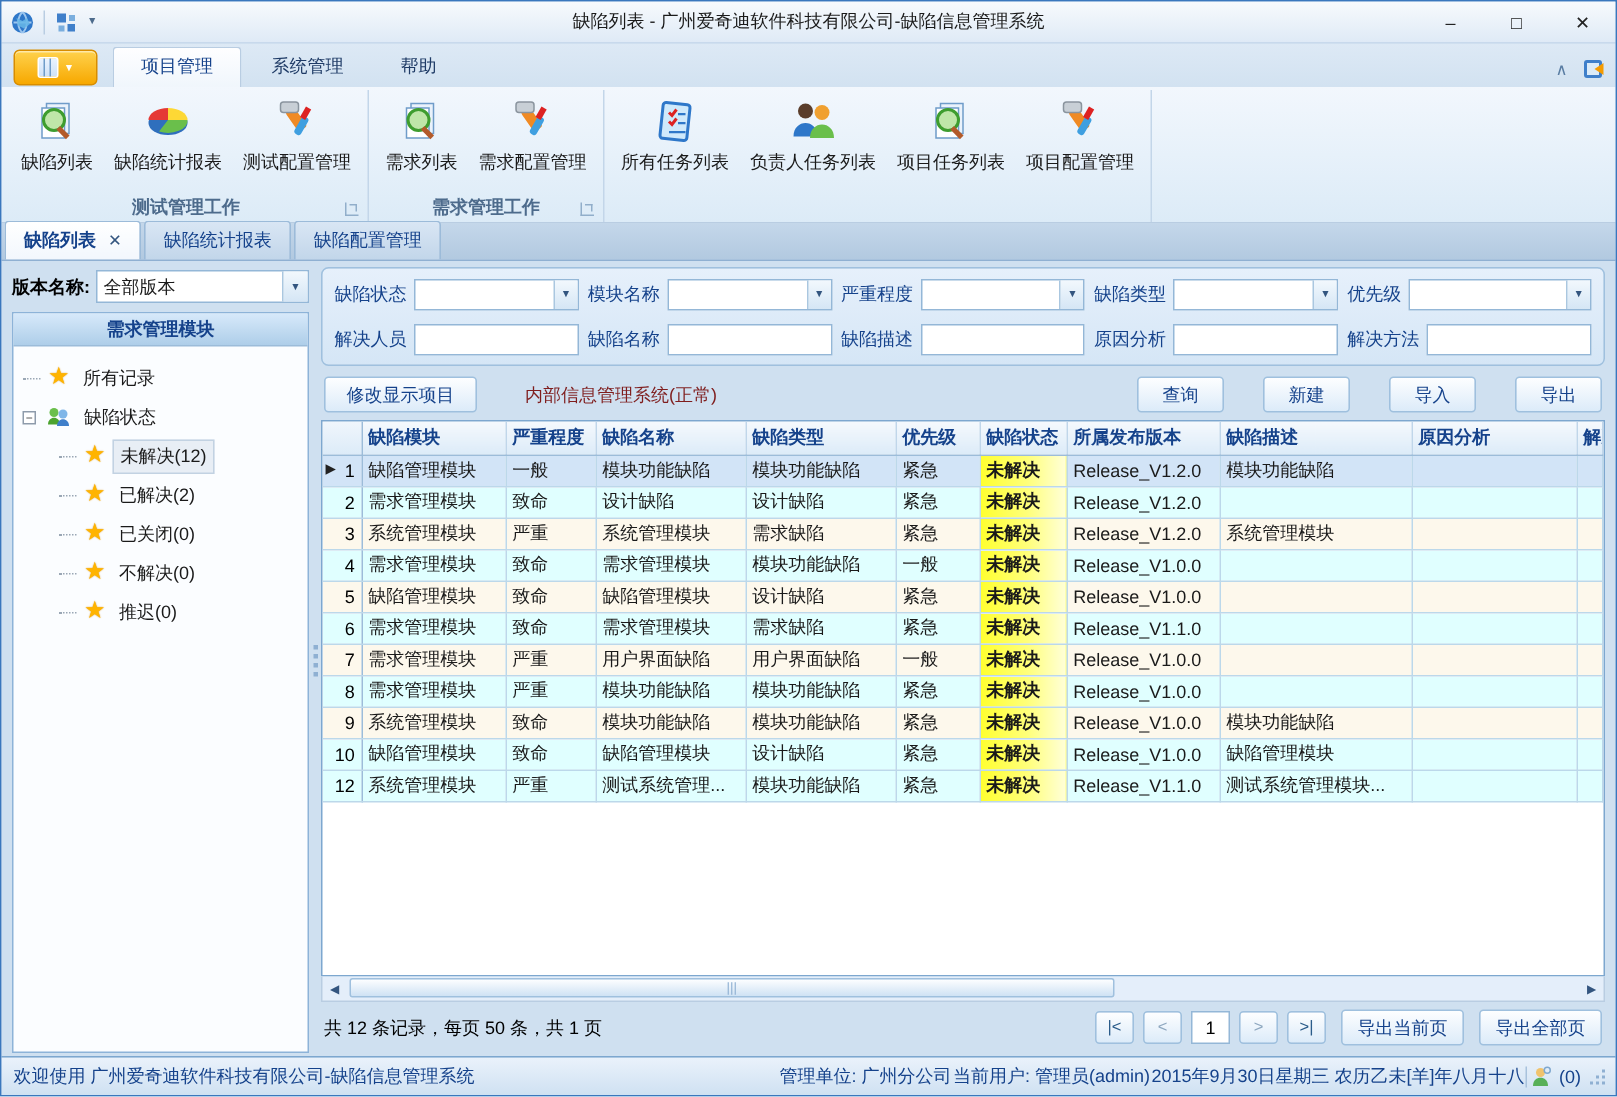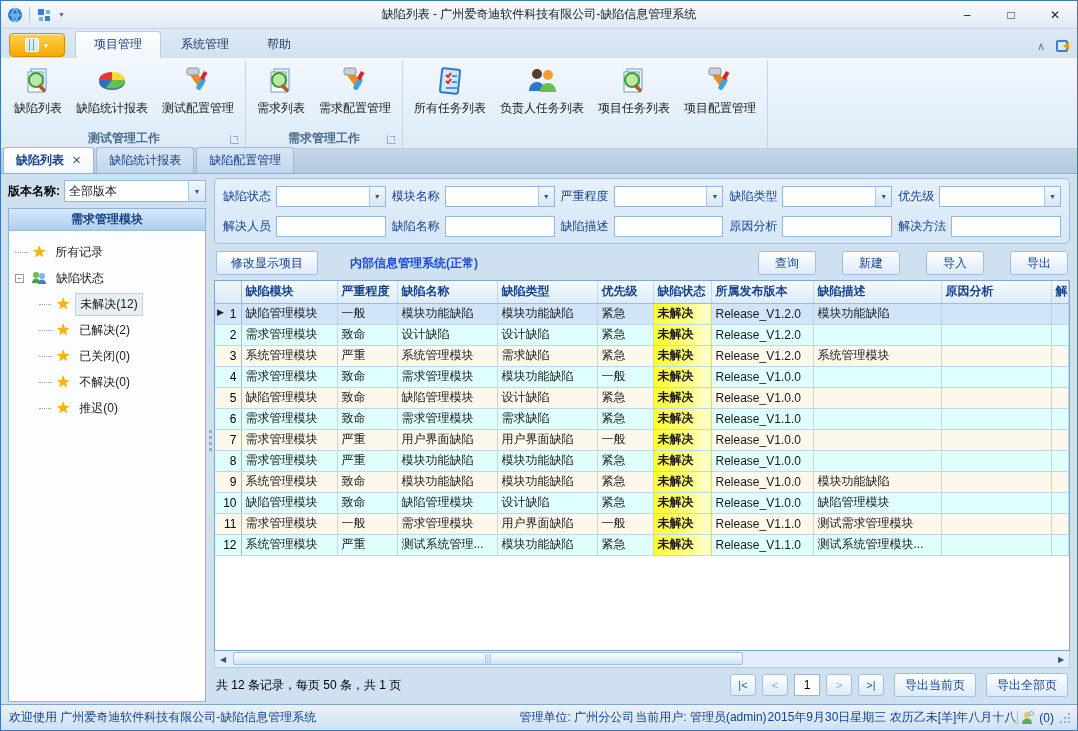--- a/index.html
+++ b/index.html
@@ -71,21 +71,21 @@
   .frow { display:flex; align-items:center; gap:6px; }
   .ffield { flex:1; display:flex; align-items:center; gap:5px; min-width:0; }
   .ffield .flabel { color:#15428b; white-space:nowrap; }
   .ffield .fcombo,.ffield .ftext { flex:1; height:21px; background:#fff; border:1px solid #94b7d7; display:flex; align-items:center; min-width:0; }
   .ffield .fcombo .btn { margin-left:auto; width:16px; height:100%; background:linear-gradient(#f2f8fd,#d5e6f5); border-left:1px solid #aac7e0; display:flex; align-items:center; justify-content:center; font-size:7px; color:#33557f; }
   .ffield input { width:100%; height:100%; border:none; outline:none; font:inherit; padding:0 3px; background:transparent; }
 
   
   .actionrow { height:30px; flex:0 0 30px; display:flex; align-items:center; gap:26px; padding:0 2px 4px 2px; }
   .btn-std { height:24px; padding:0 14px; border:1px solid #9fc0de; border-radius:3px; background:linear-gradient(#fdfeff,#dcebf9); color:#15428b; display:flex; align-items:center; justify-content:center; white-space:nowrap; }
-  .proj-title { font-weight:bold; color:#1d4ed8; margin-left:6px; }
+  .proj-title { font-weight:normal; color:#7f1d1d; margin-left:6px; }
   .actionrow .spacer { flex:1; }
   .actionrow .btn-std { min-width:58px; }
 
   
   .gridwrap { flex:1; border:1px solid #7da7cf; background:#fff; overflow:hidden; min-height:0; }
   table.grid { width:100%; border-collapse:collapse; table-layout:fixed; }
   .grid th { height:22px; background:linear-gradient(#f5f9fd,#dcebf8); color:#15428b; font-weight:bold; text-align:left; padding:0 4px; border-right:1px solid #c0d6ea; border-bottom:1px solid #9cbcd9; white-space:nowrap; overflow:hidden; }
   .grid td { height:21px; padding:0 4px; border-right:1px solid #bcd8ea; border-bottom:1px solid #bcd8ea; white-space:nowrap; overflow:hidden; }
   .grid tr.odd td { background:#fdf8ec; }
   .grid tr.even td { background:#e0ffff; }
@@ -586,33 +586,20 @@
                 <td>致命</td>
                 <td>缺陷管理模块</td>
                 <td>设计缺陷</td>
                 <td>紧急</td>
                 <td class="st">未解决</td>
                 <td>Release_V1.0.0</td>
                 <td>缺陷管理模块</td>
                 <td></td>
                 <td></td>
               </tr>
-              <tr class="odd">
-                <td class="rowhead">11</td>
-                <td>需求管理模块</td>
-                <td>一般</td>
-                <td>需求管理模块</td>
-                <td>用户界面缺陷</td>
-                <td>一般</td>
-                <td class="st">未解决</td>
-                <td>Release_V1.1.0</td>
-                <td>测试需求管理模块</td>
-                <td></td>
-                <td></td>
-              </tr>
               <tr class="even">
                 <td class="rowhead">12</td>
                 <td>系统管理模块</td>
                 <td>严重</td>
                 <td>测试系统管理...</td>
                 <td>模块功能缺陷</td>
                 <td>紧急</td>
                 <td class="st">未解决</td>
                 <td>Release_V1.1.0</td>
                 <td>测试系统管理模块...</td>

